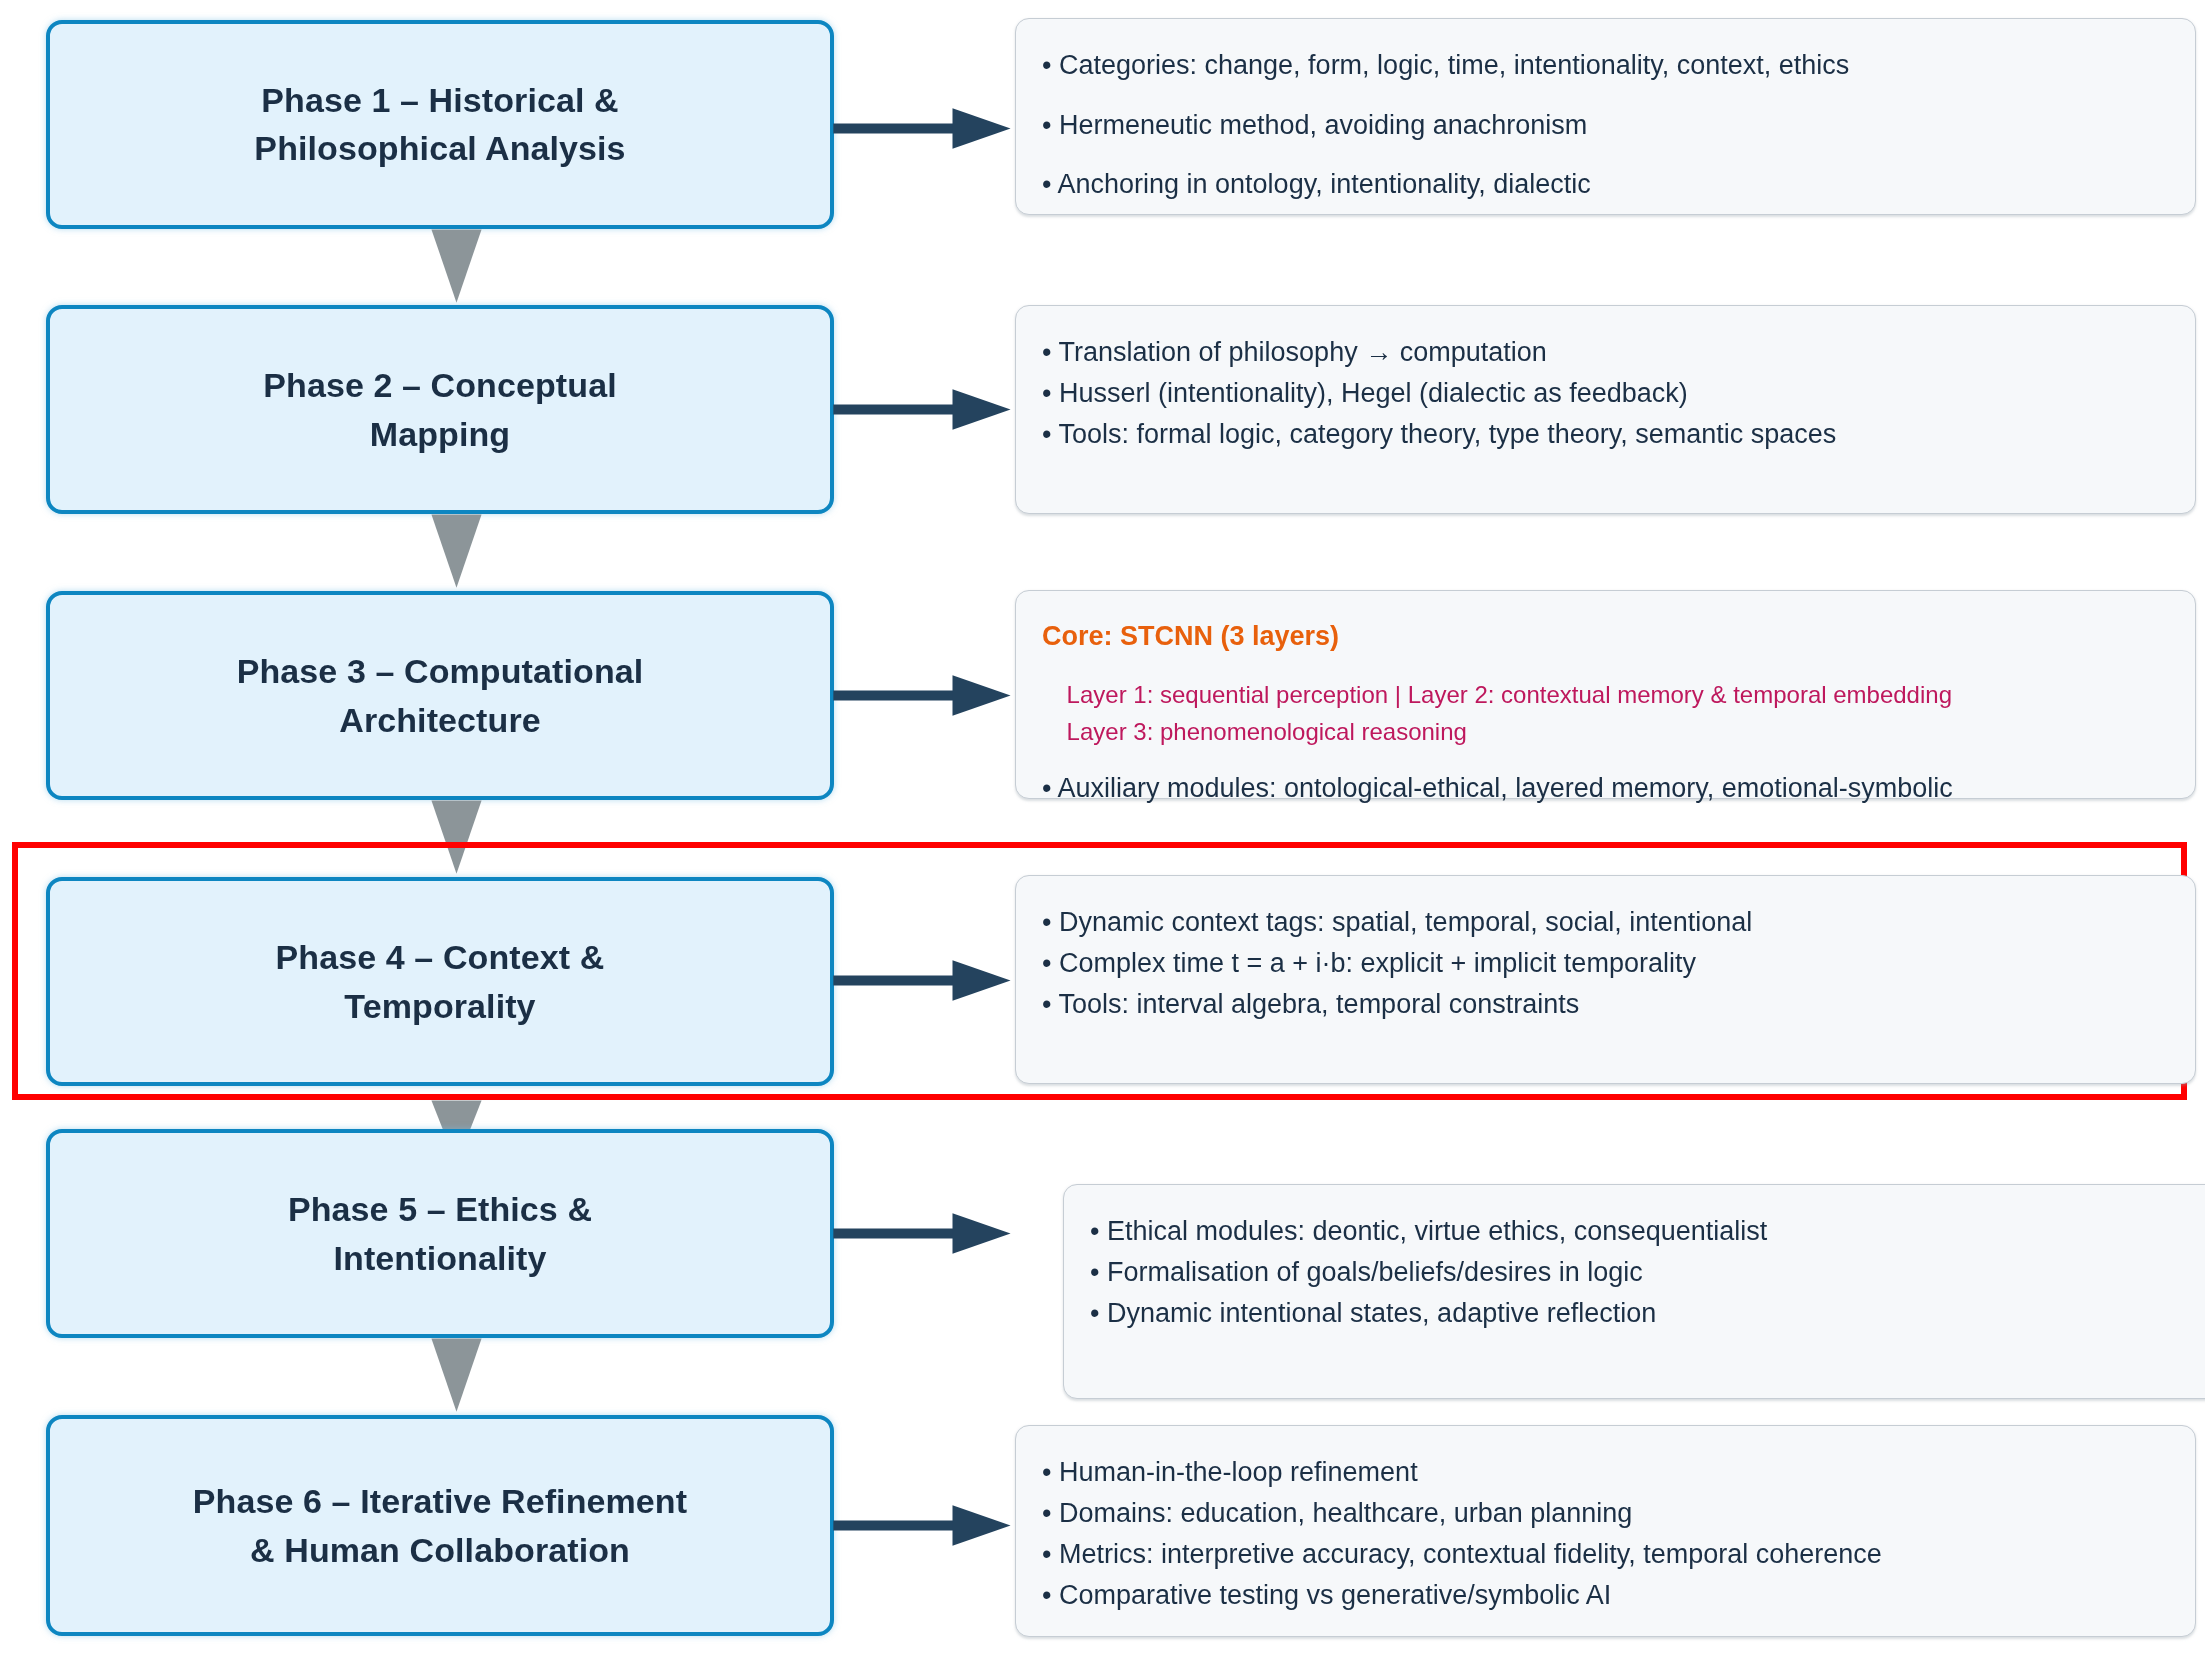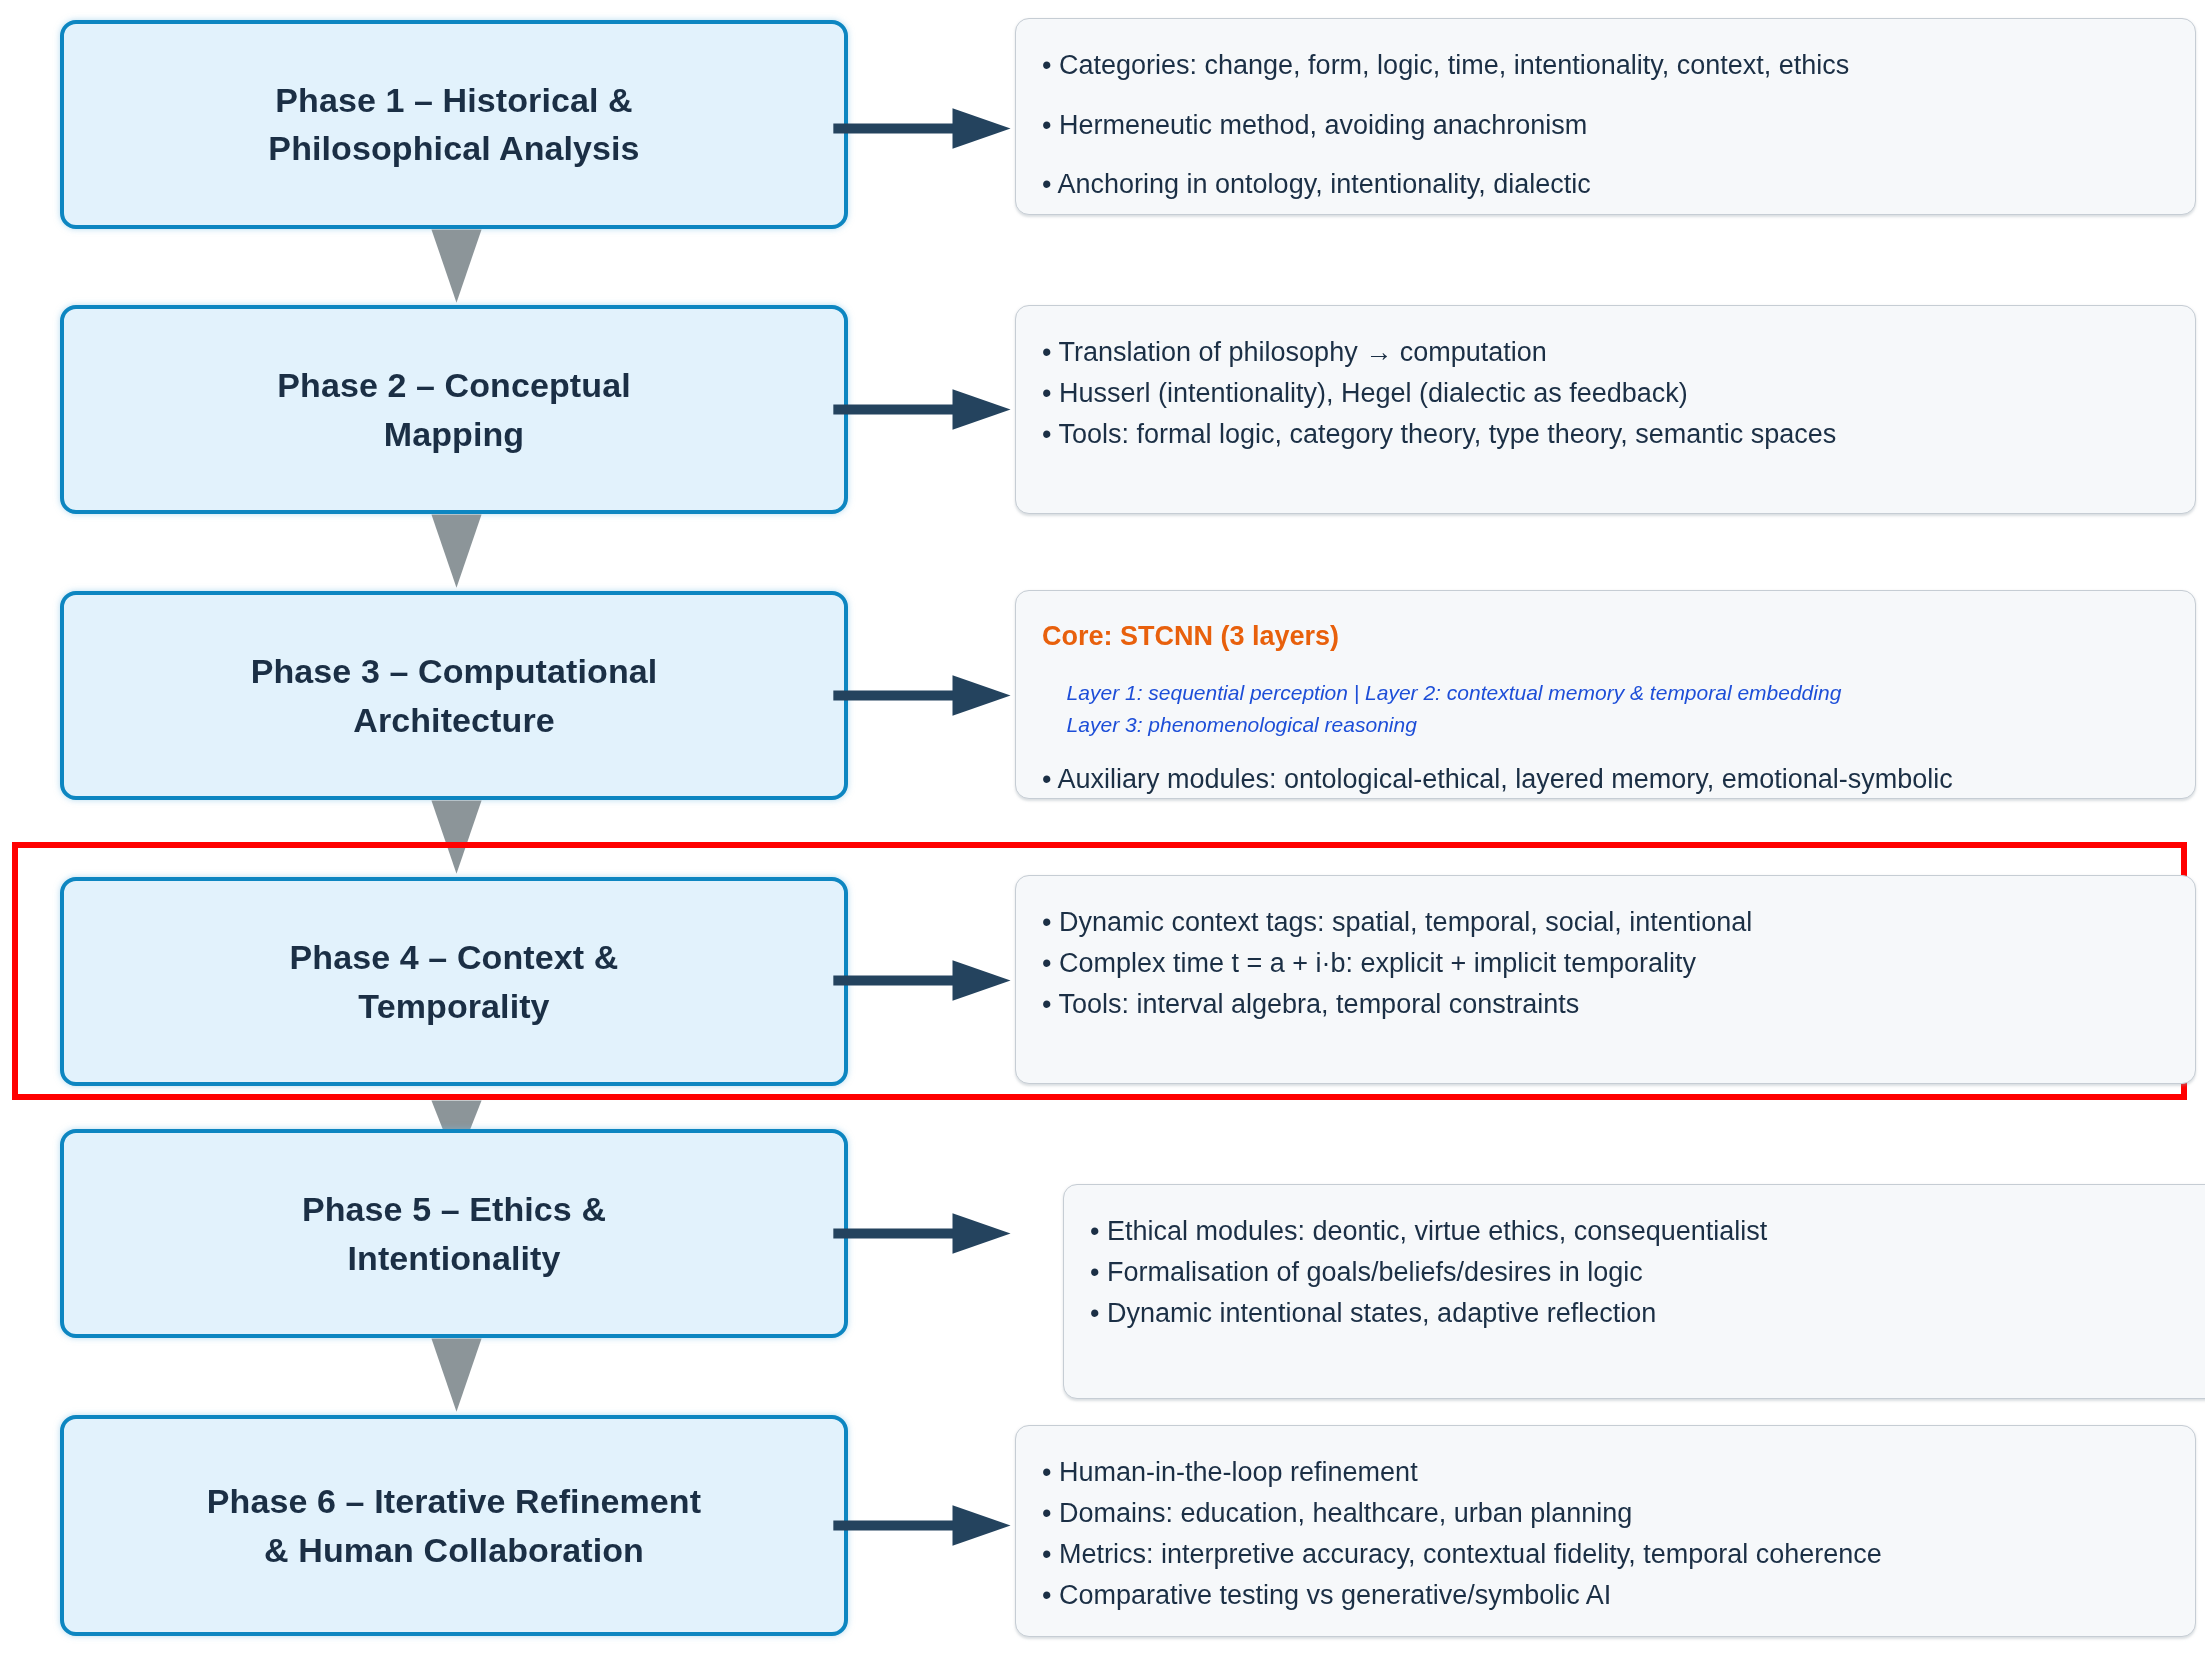--- a/index.html
+++ b/index.html
@@ -15,21 +15,21 @@
   #canvas {
     position: relative;
     width: 2205px;
     height: 1667px;
     background: #ffffff;
   }
 
   
   .phase-box {
     position: absolute;
-    left: 60px;
+    left: 46px;
     width: 788px;
     background: #e2f2fc;
     border: 4.3px solid #0d86c1;
     border-radius: 16px;
     display: flex;
     align-items: center;
     justify-content: center;
     text-align: center;
     box-shadow: 0 0 6.1px rgba(120,190,225,0.55);
   }
@@ -67,26 +67,25 @@
 
   .core-head {
     font-size: 27px;
     font-weight: bold;
     color: #e8600c;
     line-height: 1.45;
     margin-bottom: 21px;
   }
 
   .sub-line {
-    font-size: 21px;
-    color: #1d4ed8;
+    font-size: 24px;
+    color: #be185d;
     line-height: 1.52;
     padding-left: 24.6px;
     white-space: nowrap;
-    font-style: italic;
   }
 
   .gap-after { margin-bottom: 18.4px; }
 
   
   .v-arrow {
     position: absolute;
     left: 429px;
     width: 55px;
     overflow: visible;

